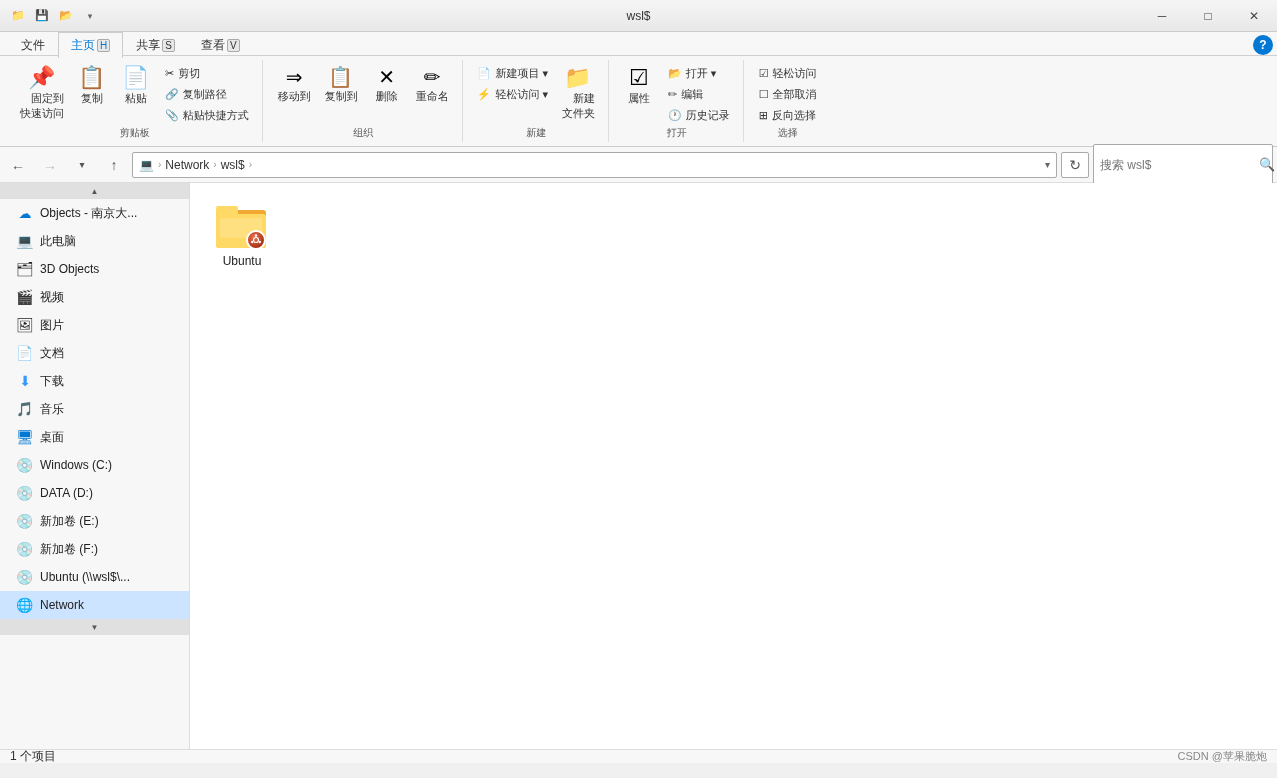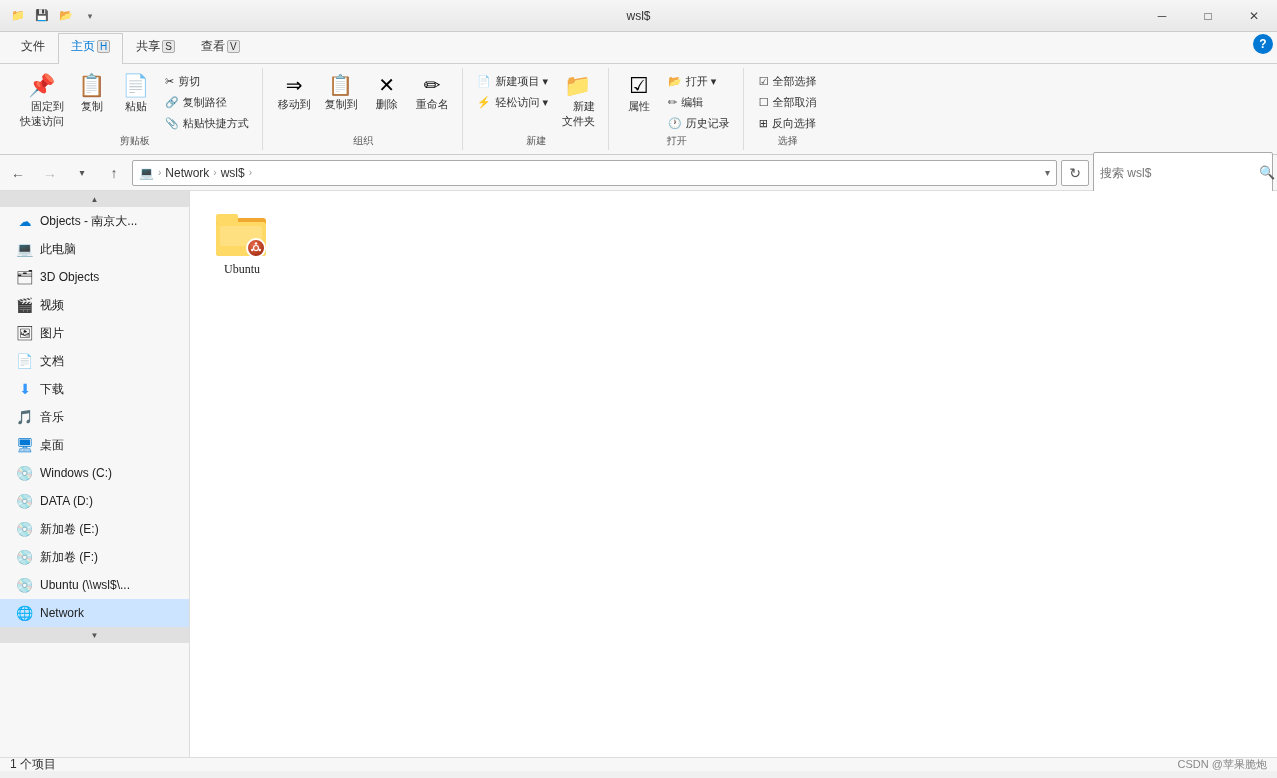--- a/index.html
+++ b/index.html
@@ -64,23 +64,24 @@
       border: none;
     }
 
     
     .ribbon {
       background: #f7f7f7;
       border-bottom: 1px solid #ccc;
     }
     .ribbon-tabs {
       display: flex;
-      height: 32px;
+      height: 24px;
       padding-left: 8px;
       border-bottom: 1px solid #d0d0d0;
+      align-items: center;
     }
     .ribbon-tab {
       padding: 4px 12px;
       font-size: 12px;
       color: #333;
       cursor: pointer;
       border: 1px solid transparent;
       border-bottom: none;
       position: relative;
       top: 1px;
@@ -325,21 +326,20 @@
       justify-content: center;
       position: relative;
     }
     .file-label {
       font-size: 12px;
       color: #222;
       text-align: center;
       margin-top: 2px;
       line-height: 1.2;
       word-break: break-word;
-      font-family: Liberation Serif, serif;
     }
 
     
     .status-bar {
       height: 14px;
       background: #f7f7f7;
       border-top: 1px solid #ddd;
       display: flex;
       align-items: center;
       padding: 0 10px;
@@ -525,21 +525,21 @@
         </div>
       </div>
       <div class="ribbon-group-label">打开</div>
     </div>
 
     <div class="ribbon-group">
       <div class="ribbon-group-buttons">
         <div class="ribbon-col">
           <div class="ribbon-btn-small">
             <span>☑</span>
-            <span>全部选择</span>
+            <span>轻松访问</span>
           </div>
           <div class="ribbon-btn-small">
             <span>☐</span>
             <span>全部取消</span>
           </div>
           <div class="ribbon-btn-small">
             <span>⊞</span>
             <span>反向选择</span>
           </div>
         </div>

